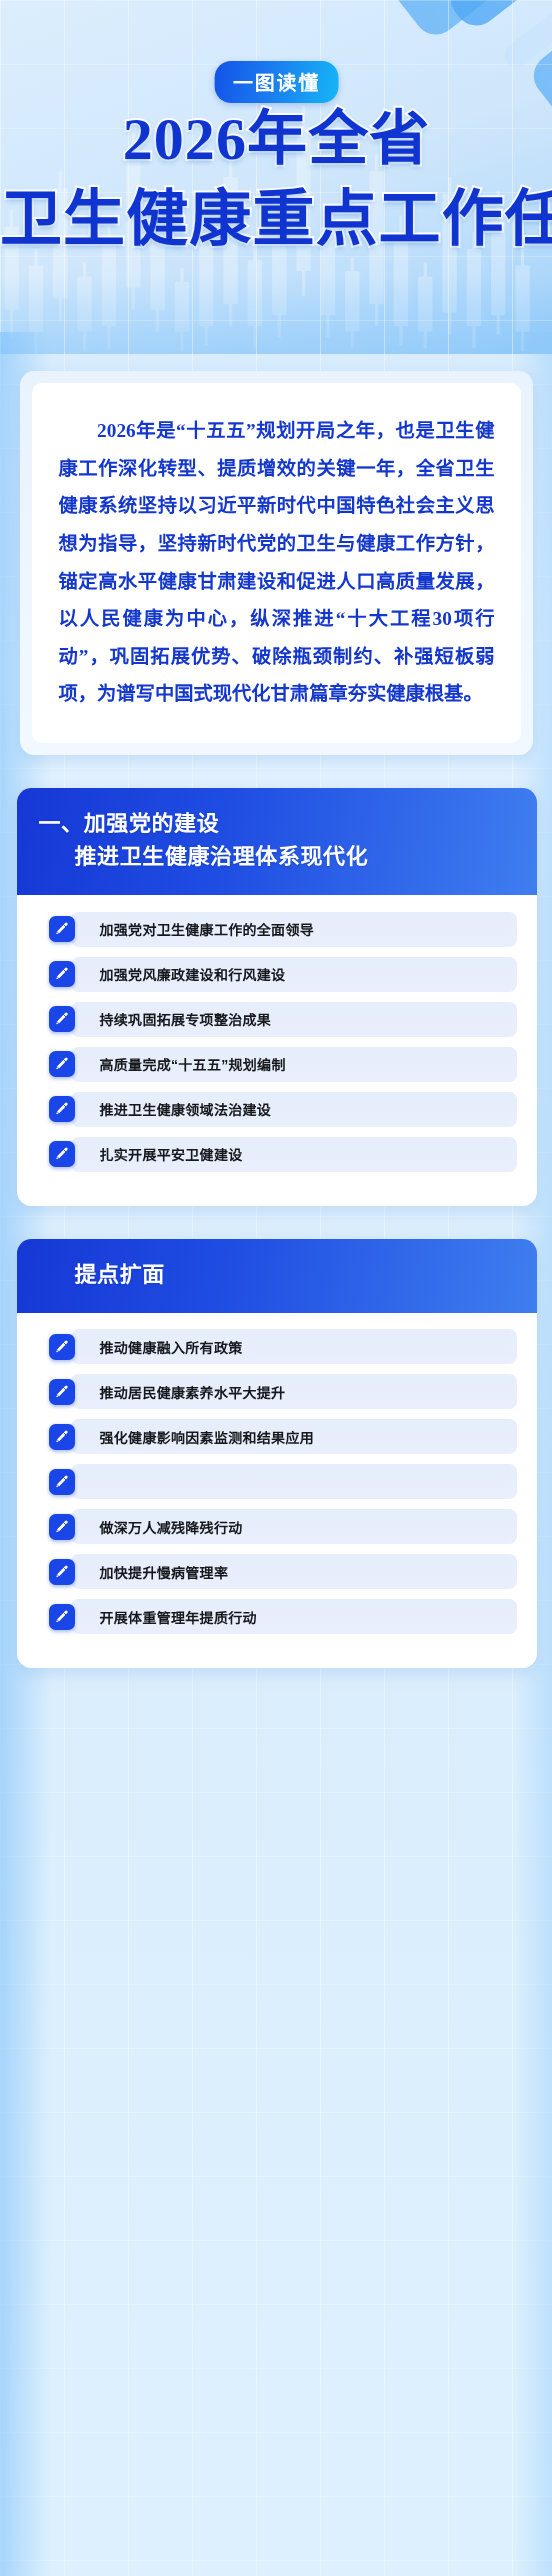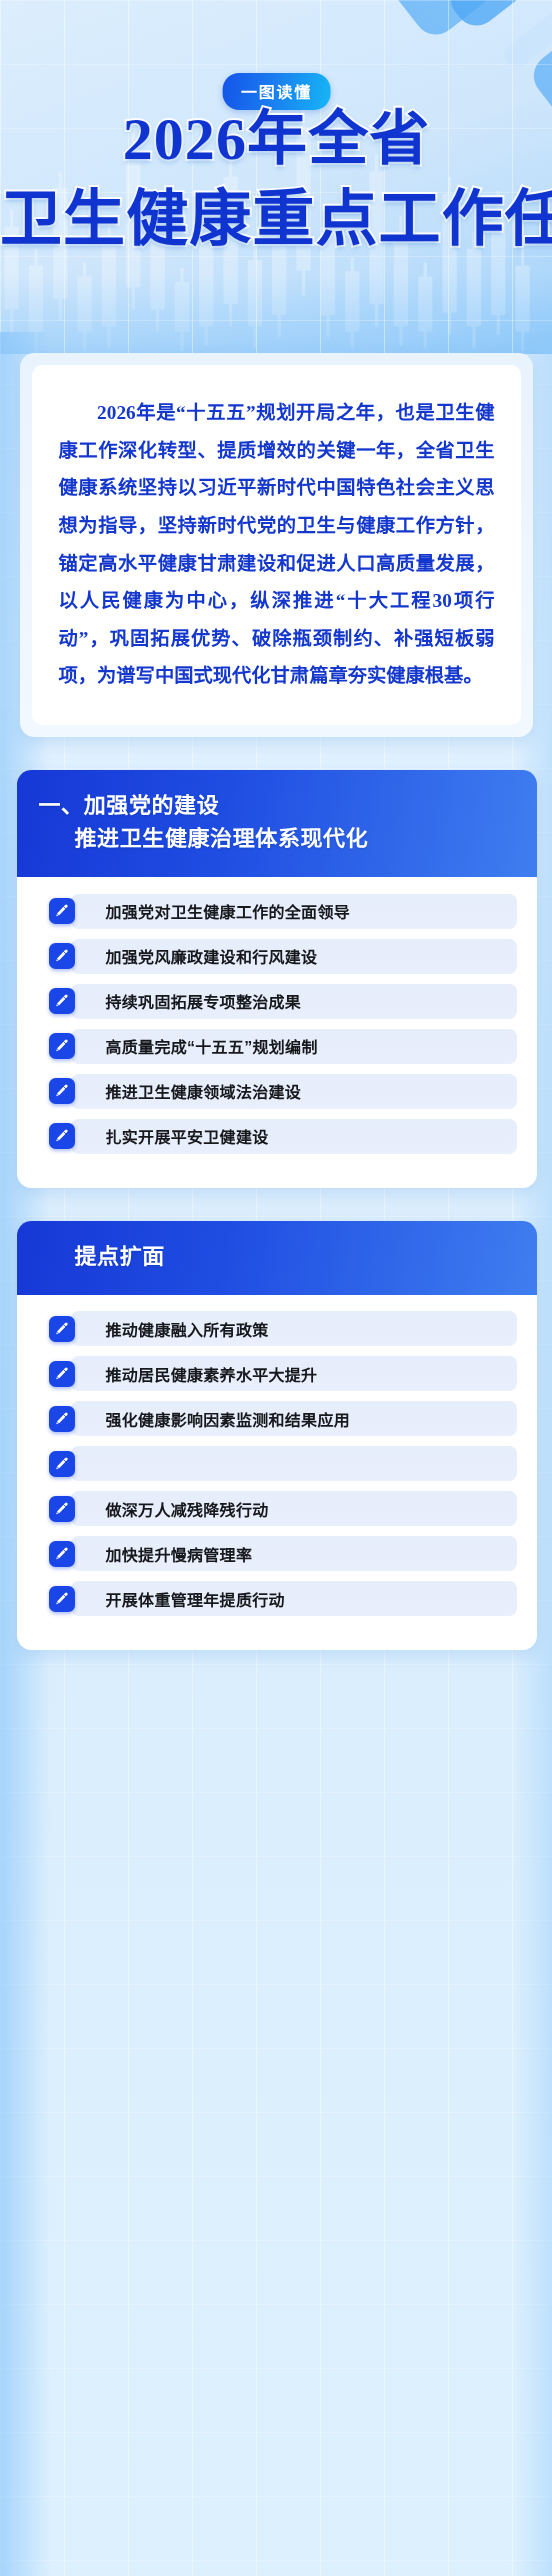--- a/index.html
+++ b/index.html
@@ -67,45 +67,44 @@
   .content{position:relative;z-index:5;}
 
   
   .header{position:relative;height:332px;}
   .badge{
     position:absolute;top:61px;left:50%;transform:translateX(-50%);
     padding:6px 19px 7.2px;
     border-radius:16.6px;
     background:linear-gradient(100deg,#1453e8 0%,#1a7cf0 45%,#16b6f5 100%);
     box-shadow:0 2.2px 6.6px rgba(20,80,200,.25);
-    color:#fff;font-size:16px;letter-spacing:1.7px;font-weight:600;
+    color:#fff;font-size:20px;letter-spacing:1.7px;font-weight:600;
     font-family:"Liberation Serif","DejaVu Serif",serif;
     white-space:nowrap;
-    margin-top:12px;
   }
   .title-wrap{
     position:absolute;top:106px;left:0;width:553px;text-align:center;
   }
   .title-line{
     font-family:Liberation Serif, serif;
     font-weight:bold;
     color:#1034cf;
     letter-spacing:1.1px;
     line-height:1.12;
     -webkit-text-stroke:3.9px #ffffff;
     paint-order:stroke fill;
     text-shadow:0 3.3px 5.5px rgba(110,165,225,.55);
     white-space:nowrap;
   }
   .title-1{font-size:60px;}
   .title-2{font-size:62px;margin-top:12px;}
 
   
   .intro-outer{
-    margin:21px auto 0;width:513px;
+    margin:39px auto 0;width:513px;
     background:linear-gradient(180deg,#e9f3fe 0%,#f2f8ff 100%);
     border-radius:14.4px;
     padding:12px;
     box-shadow:0 5.5px 14.4px rgba(120,175,230,.28);
   }
   .intro-inner{
     background:#ffffff;border-radius:10px;
     padding:29px 26.5px 30px;
   }
   .intro-text{
@@ -150,23 +149,23 @@
   }
   .task-icon{
     position:absolute;left:12px;top:4.4px;width:26.5px;height:26.5px;
     background:#1a46e8;border-radius:6.6px;
     box-shadow:0 1.7px 3.9px rgba(26,70,232,.35);
     display:flex;align-items:center;justify-content:center;
     z-index:2;
   }
   .task-icon svg{display:block;}
   .task-label{
-    position:absolute;left:69px;top:0;height:35px;
+    position:absolute;left:63px;top:0;height:35px;
     display:flex;align-items:center;
-    font-size:16px;font-weight:bold;color:#16181c;
+    font-size:14px;font-weight:bold;color:#16181c;
     letter-spacing:0.3px;
     z-index:2;
   }
 </style>
 </head>
 <body>
 
 <div class="page">
 
   <div class="hero-bg">

